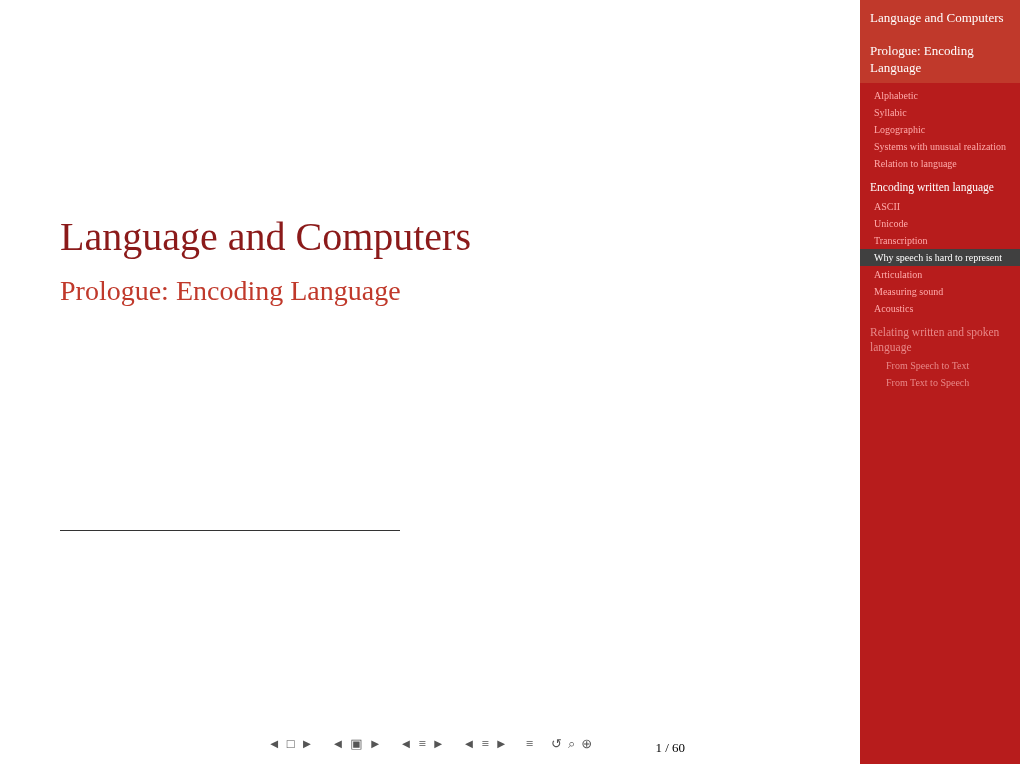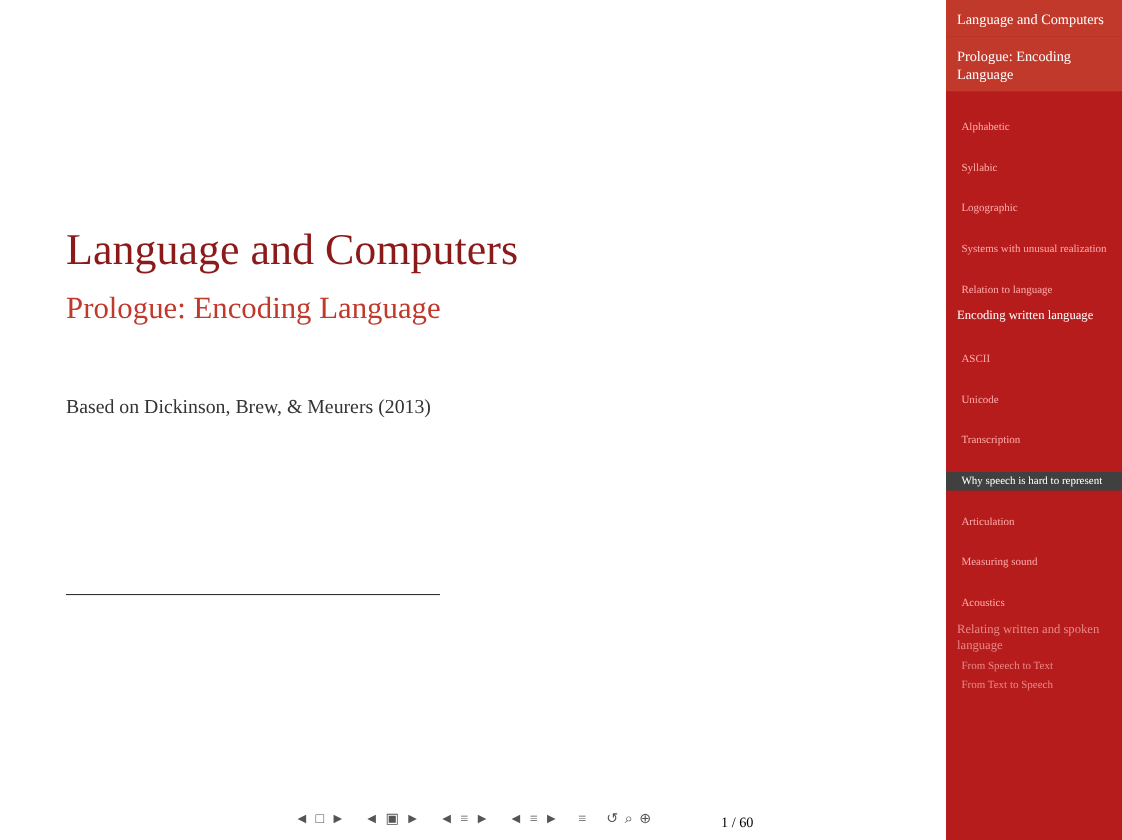--- a/index.html
+++ b/index.html
@@ -120,21 +120,20 @@
       font-size: 13px;
       padding: 10px 10px 6px 10px;
     }
 
     .toc-item {
       font-size: 10px;
       color: #ffaaaa;
       padding: 2px 10px 2px 14px;
       cursor: pointer;
       line-height: 1.3;
-      margin-top: 20px;
     }
 
     .toc-item.active {
       color: #fff;
       background: #404040;
     }
 
     .toc-section-label {
       font-size: 11.5px;
       color: #fff;
@@ -146,20 +145,21 @@
     .toc-section-label.dim {
       color: #e88888;
     }
 
     .toc-sub-item {
       font-size: 10px;
       color: #e88888;
       padding: 2px 10px 2px 14px;
       cursor: pointer;
       line-height: 1.3;
+      margin-left: 12px;
     }
 
     .toc-divider {
       height: 4px;
     }
 
     .sidebar::-webkit-scrollbar {
       width: 3px;
     }
     .sidebar::-webkit-scrollbar-track {
@@ -170,21 +170,20 @@
       border-radius: 2px;
     }
   </style>
 </head>
 <body>
 
 <div class="slide-area">
   <div class="slide-content">
     <h1 class="slide-title">Language and Computers</h1>
     <h2 class="slide-subtitle">Prologue: Encoding Language</h2>
-    <p class="slide-author">Based on Dickinson, Brew, &amp; Meurers (2013)</p>
     <hr class="slide-line">
   </div>
 
   <div class="slide-nav">
     <span class="nav-symbol">◄</span>
     <span class="nav-symbol">□</span>
     <span class="nav-symbol">►</span>
     <span class="nav-sep"> </span>
     <span class="nav-symbol">◄</span>
     <span class="nav-symbol">▣</span>

